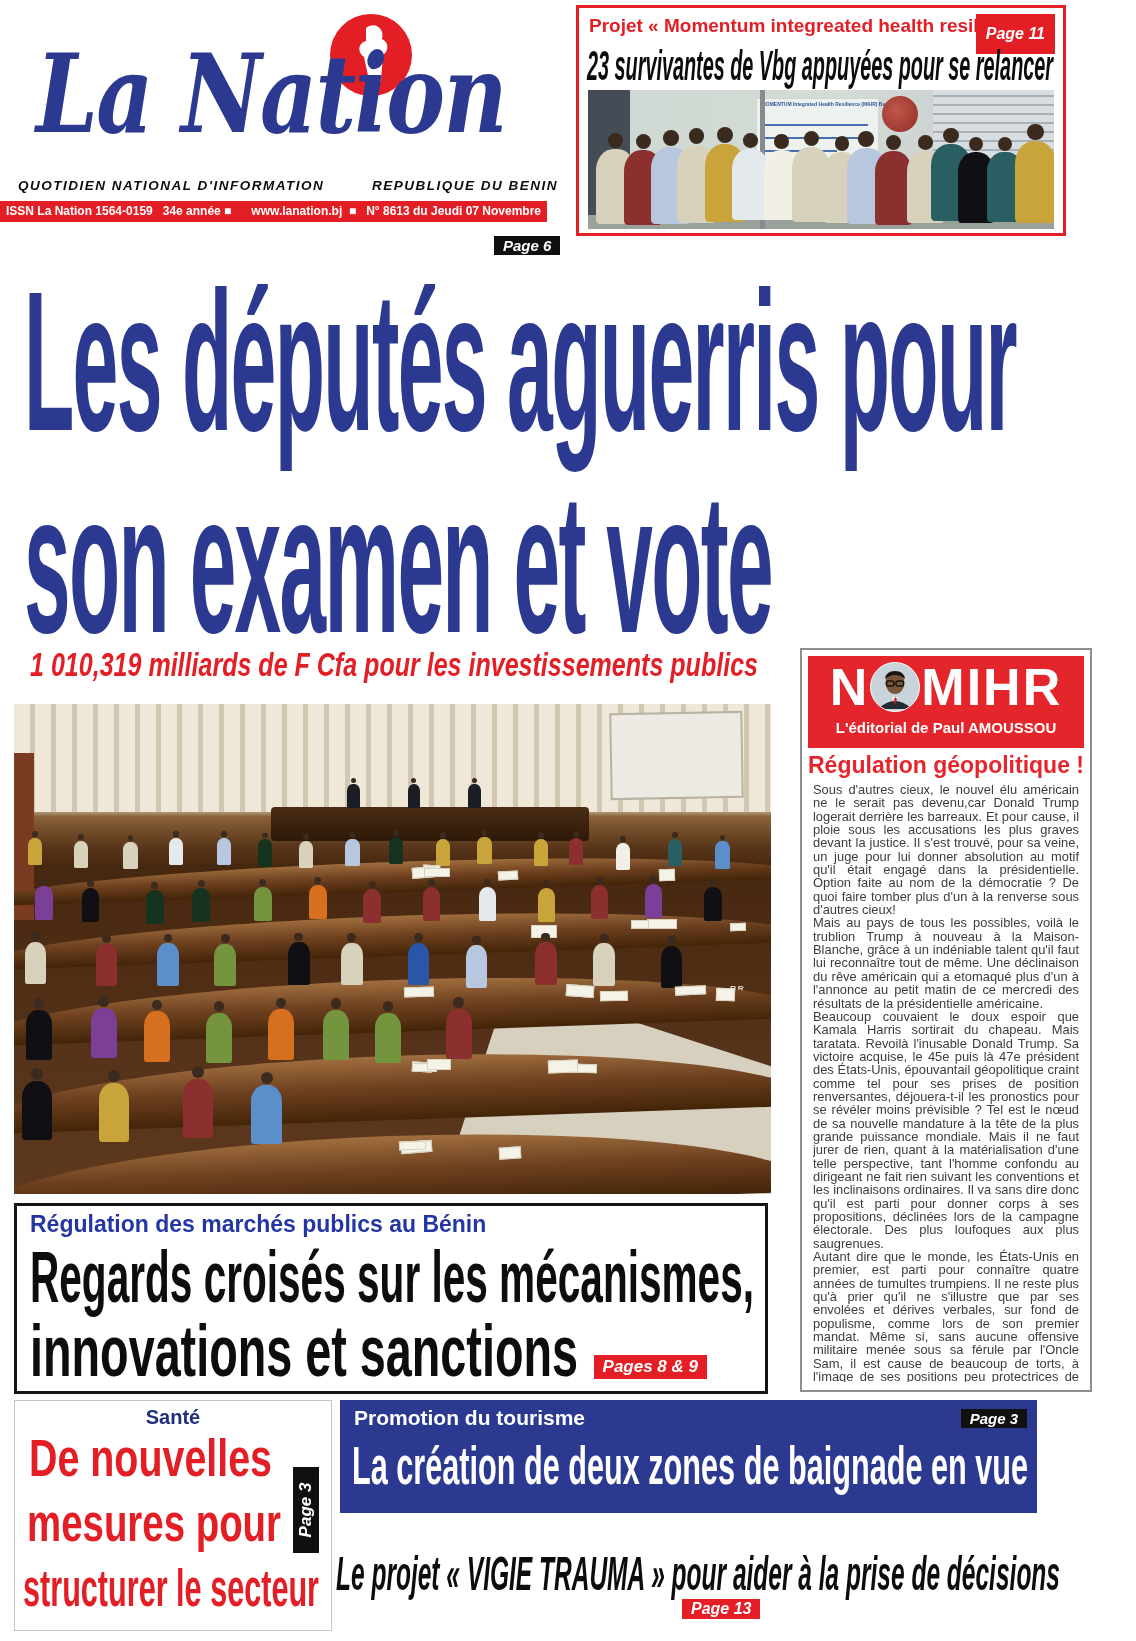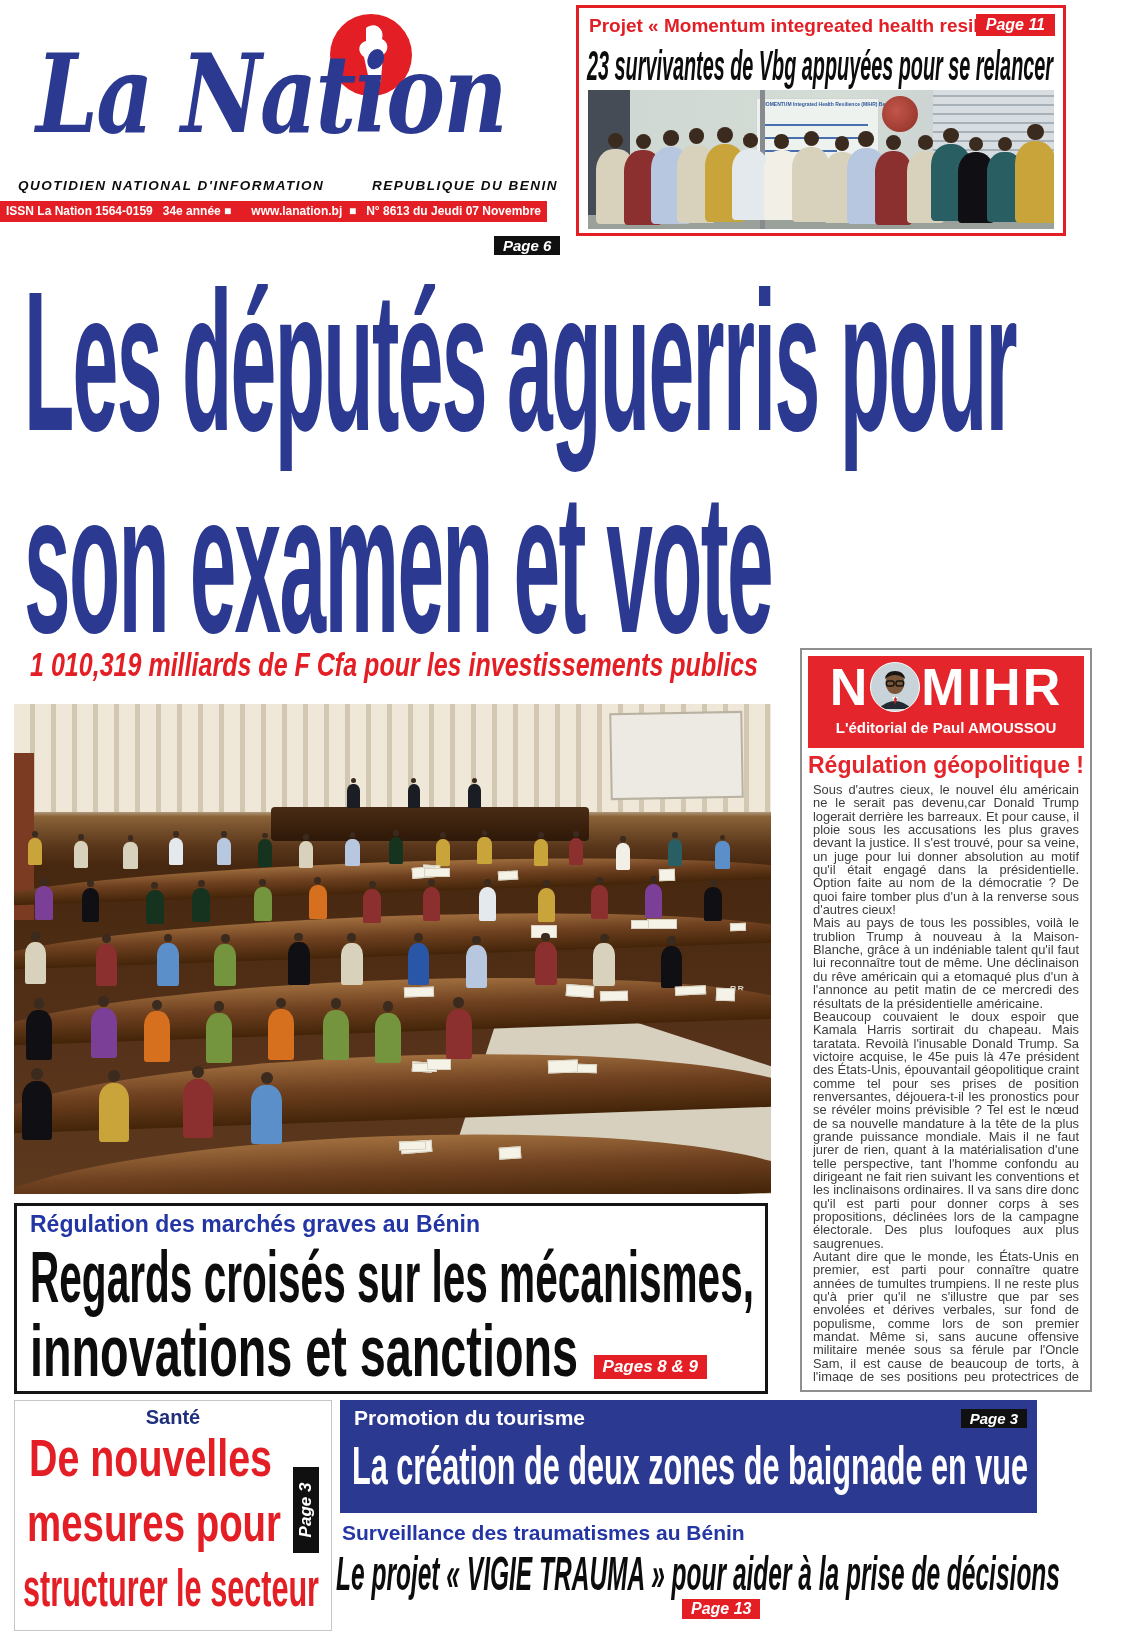--- a/index.html
+++ b/index.html
@@ -16,21 +16,21 @@
   .tagline-l{left:18px;} .tagline-r{left:372px;}
   .issn{left:0;top:201px;width:547px;height:21px;background:#e31e24;color:#fff;font-weight:bold;
         font-size:12px;line-height:21px;white-space:pre;padding-left:6px;box-sizing:border-box;}
 
   
   .topbox{left:576px;top:5px;width:490px;height:231px;border:3px solid #e31e24;background:#fff;box-sizing:border-box;}
   .topbox-kicker{left:10px;top:7px;color:#e31e24;font-weight:bold;font-size:19px;}
   .badge{display:inline-block;color:#fff;font-weight:bold;font-style:italic;}
   .badge-red{background:#e31e24;}
   .badge-black{background:#101010;}
-  .topbox-badge{right:8px;top:6px;font-size:16px;padding:2px 10px;}
+  .topbox-badge{right:8px;top:6px;font-size:16px;padding:11px 10px;}
   .topbox-headline{left:8px;top:36px;font-weight:bold;font-style:italic;font-size:37px;color:#0c0c0c;}
   .photo-top{left:9px;top:82px;width:466px;height:139px;overflow:hidden;
              background:linear-gradient(90deg,#454c55 0,#454c55 9%,#cfd8d2 9%,#d4dcd6 55%,#c2c9ce 100%);}
   .pt-panel{left:36%;top:6%;width:26%;height:52%;background:#eef2ef;border:1px solid #cfd6cf;}
   .pt-line{position:absolute;left:6%;height:2px;background:#4a6fae;width:86%;}
   .pt-banner-txt{position:absolute;left:4%;top:3%;font-size:5px;color:#31589c;font-weight:bold;white-space:nowrap;}
   .pt-emblem{left:63%;top:4%;width:36px;height:36px;border-radius:50%;
              background:radial-gradient(circle at 40% 40%,#c2564a,#8e2f26);}
   .pt-building{left:74%;top:0;width:26%;height:62%;
       background:repeating-linear-gradient(0deg,#d8dde1 0 7px,#a8b1b8 7px 9px),#cfd5da;}
@@ -489,21 +489,21 @@
     <h2 class="abs edit-title" style="margin:0">Régulation géopolitique !</h2>
     <div class="abs edit-body" id="editorial-body">
         <p>Sous d'autres cieux, le nouvel élu américain ne le serait pas devenu,car Donald Trump logerait derrière les barreaux. Et pour cause, il ploie sous les accusations les plus graves devant la justice. Il s'est trouvé, pour sa veine, un juge pour lui donner absolution au motif qu'il était engagé dans la présidentielle. Option faite au nom de la démocratie ? De quoi faire tomber plus d'un à la renverse sous d'autres cieux!</p>
         <p>Mais au pays de tous les possibles, voilà le trublion Trump à nouveau à la Maison-Blanche, grâce à un indéniable talent qu'il faut lui reconnaître tout de même. Une déclinaison du rêve américain qui a etomaqué plus d'un à l'annonce au petit matin de ce mercredi des résultats de la présidentielle américaine.</p>
         <p>Beaucoup couvaient le doux espoir que Kamala Harris sortirait du chapeau. Mais taratata. Revoilà l'inusable Donald Trump. Sa victoire acquise, le 45e puis là 47e président des États-Unis, épouvantail géopolitique craint comme tel pour ses prises de position renversantes, déjouera-t-il les pronostics pour se révéler moins prévisible ? Tel est le nœud de sa nouvelle mandature à la tête de la plus grande puissance mondiale. Mais il ne faut jurer de rien, quant à la matérialisation d'une telle perspective, tant l'homme confondu au dirigeant ne fait rien suivant les conventions et les inclinaisons ordinaires. Il va sans dire donc qu'il est parti pour donner corps à ses propositions, déclinées lors de la campagne électorale. Des plus loufoques aux plus saugrenues.</p>
         <p>Autant dire que le monde, les États-Unis en premier, est parti pour connaître quatre années de tumultes trumpiens. Il ne reste plus qu'à prier qu'il ne s'illustre que par ses envolées et dérives verbales, sur fond de populisme, comme lors de son premier mandat. Même si, sans aucune offensive militaire menée sous sa férule par l'Oncle Sam, il est cause de beaucoup de torts, à l'image de ses positions peu protectrices de l'environnement!</p>
       </div>
   </aside>
 
   <section class="abs markets">
-    <div class="abs kicker-blue markets-kicker">Régulation des marchés graves au Bénin</div>
+    <div class="abs kicker-blue markets-kicker">Régulation des marchés publics au Bénin</div>
     <div class="abs markets-l1 fitline" style="transform: scale(0.634, 1.12);">Regards croisés sur les mécanismes,</div>
     <div class="abs markets-l2 fitline" style="transform: scale(0.7303, 1.12);">innovations et sanctions</div>
     <span class="badge badge-red markets-badge">Pages 8 &amp; 9</span>
   </section>
 
   <section class="abs sante">
     <div class="abs sante-kicker">Santé</div>
     <div class="abs redline sante-l1 fitline" style="transform: scale(0.8206, 1.08);">De nouvelles</div>
     <div class="abs redline sante-l2 fitline" style="transform: scale(0.8002, 1.08);">mesures pour</div>
     <div class="abs redline sante-l3 fitline" style="transform: scale(0.6377, 1.08);">structurer le secteur</div>
@@ -511,17 +511,16 @@
       <span>Page 3</span>
     </div>
   </section>
 
   <section class="abs tourism">
     <div class="abs tourism-kicker">Promotion du tourisme</div>
     <div class="abs badge badge-black tourism-badge">Page 3</div>
     <div class="abs tourism-headline fitline" style="transform: scale(0.6384, 1.1);">La création de deux zones de baignade en vue</div>
   </section>
 
-  <div class="abs kicker-blue trauma-kicker">Surveillance des traumatismes au Bénin</div>
   <div class="abs trauma-headline fitline" style="transform: scale(0.613, 1.18);">Le projet « VIGIE TRAUMA » pour aider à la prise de décisions</div>
   <div class="abs badge badge-red trauma-badge">Page 13</div>
 
 </div>
 
 </body></html>

